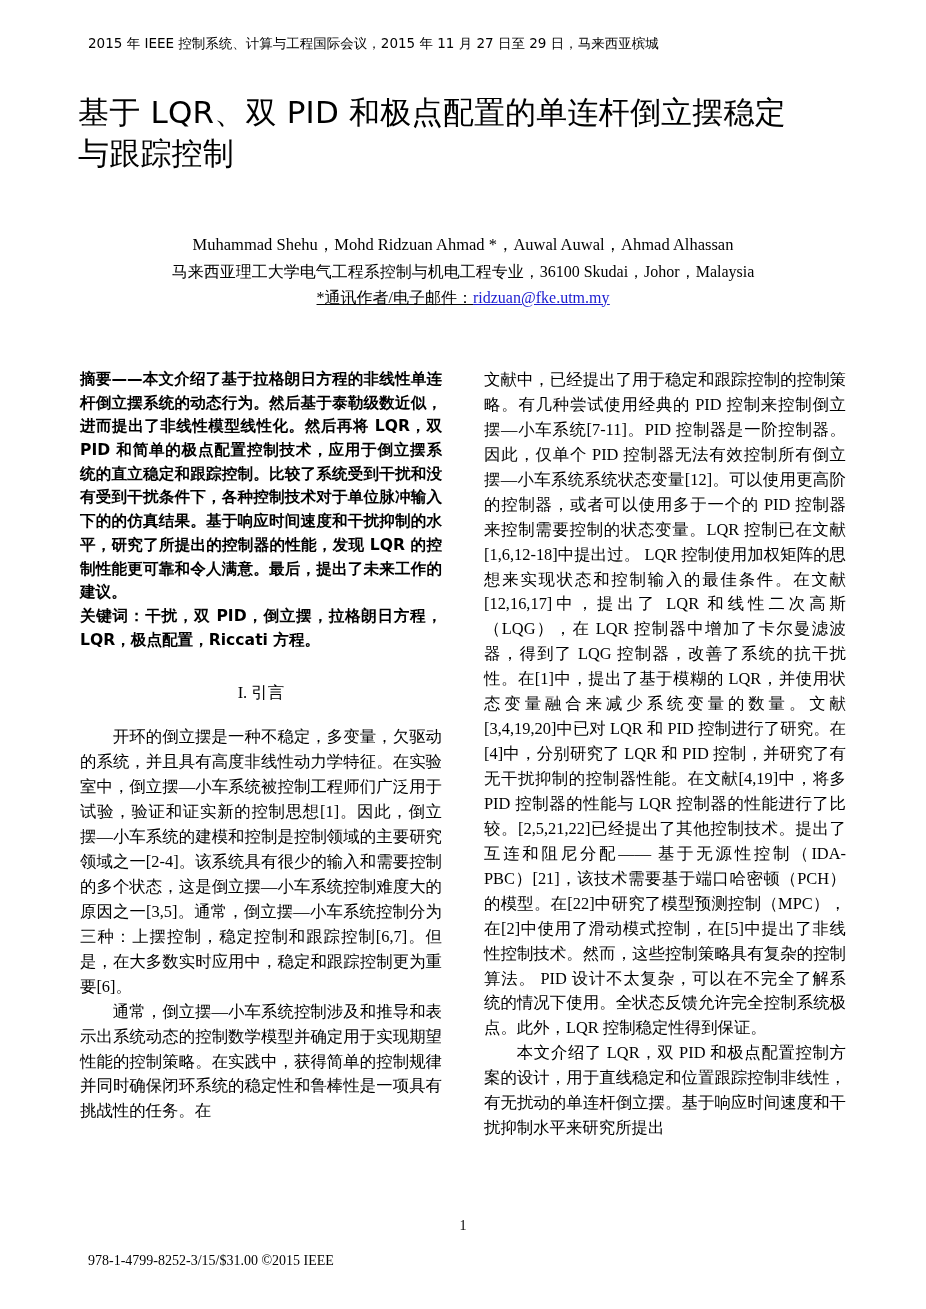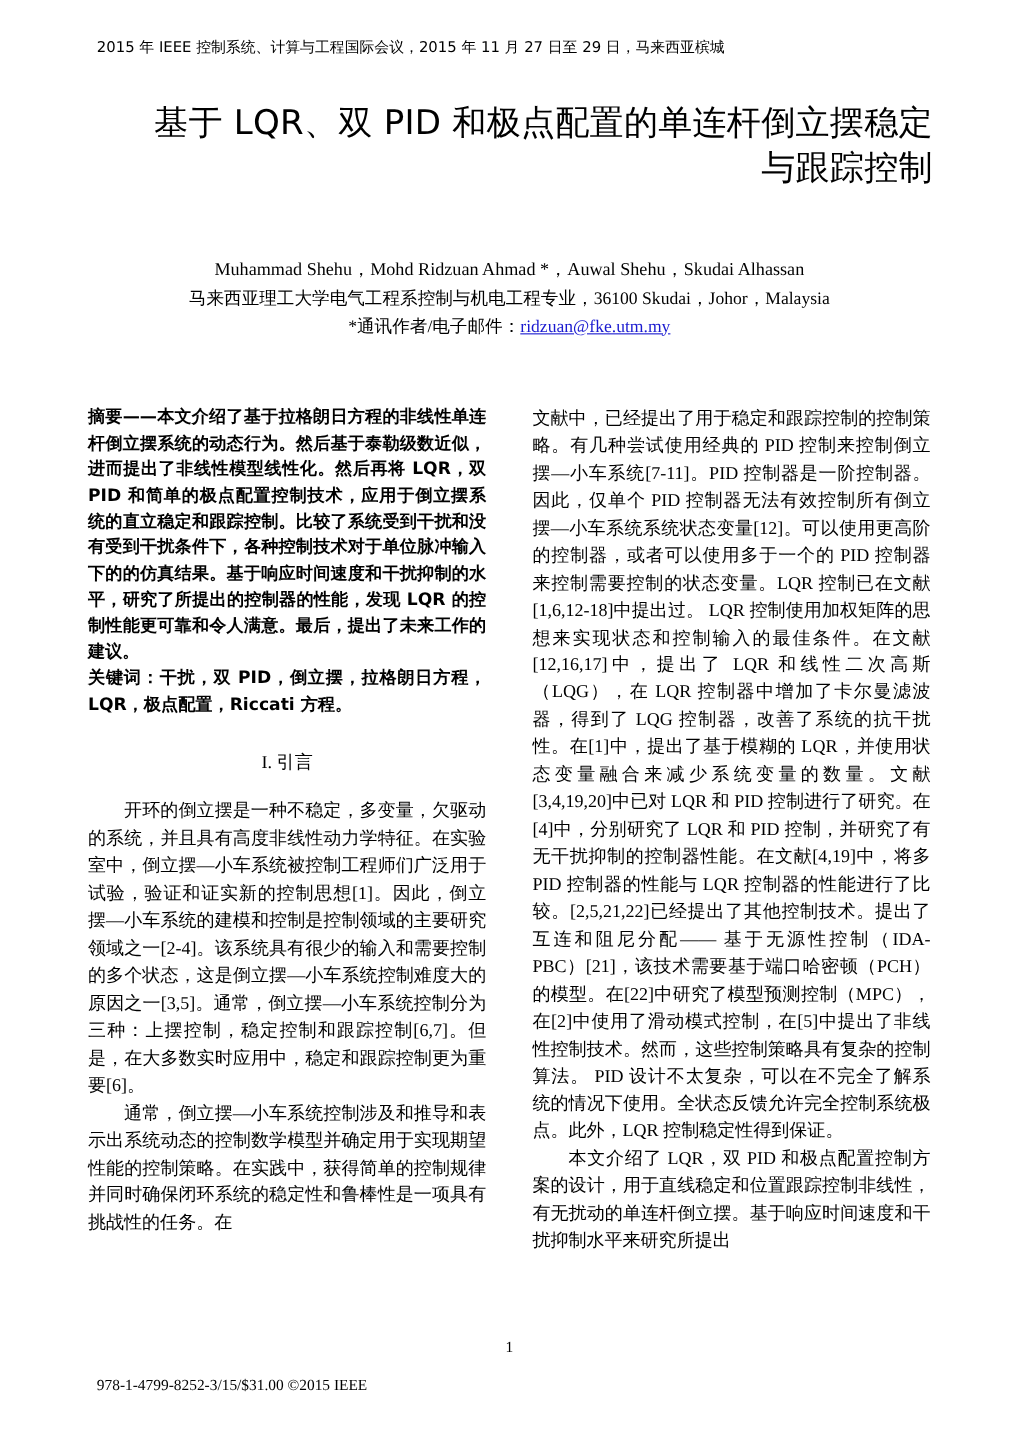--- a/index.html
+++ b/index.html
@@ -31,21 +31,21 @@
     font-size: 13.5px;
     line-height: 1.4;
     text-align: left;
     font-family: "DejaVu Sans", "Liberation Sans", sans-serif;
   }
   .title {
     position: absolute;
     left: 78px;
     top: 92px;
     width: 770px;
-    text-align: right;
+    text-align: left;
     font-size: 31px;
     line-height: 1.32;
     font-weight: 500;
     font-family: "DejaVu Sans", "Liberation Sans", sans-serif;
     letter-spacing: 0.2px;
   }
   .authors {
     position: absolute;
     left: 78px;
     top: 232px;
@@ -53,20 +53,21 @@
     text-align: center;
     font-size: 16.5px;
     line-height: 1.62;
     font-family: "Liberation Serif", "DejaVu Serif", serif;
   }
   .authors .line2 {
     font-size: 16px;
   }
   .authors .line3 {
     font-size: 16px;
+    text-decoration: underline;
   }
   .email-link {
     color: #1a1ad0;
     text-decoration: underline;
   }
   .columns {
     position: absolute;
     left: 80px;
     top: 368px;
     width: 766px;
@@ -126,21 +127,21 @@
 <div class="page">
 
   <div class="header-line">2015 年 IEEE 控制系统、计算与工程国际会议，2015 年 11 月 27 日至 29 日，马来西亚槟城</div>
 
   <div class="title">
     <div>基于 LQR、双 PID 和极点配置的单连杆倒立摆稳定</div>
     <div>与跟踪控制</div>
   </div>
 
   <div class="authors">
-    <div>Muhammad Shehu，Mohd Ridzuan Ahmad *，Auwal Shehu，Skudai Alhassan</div>
+    <div>Muhammad Shehu，Mohd Ridzuan Ahmad *，Auwal Auwal，Ahmad Alhassan</div>
     <div class="line2">马来西亚理工大学电气工程系控制与机电工程专业，36100 Skudai，Johor，Malaysia</div>
     <div class="line3"><span>*通讯作者/电子邮件：</span><span class="email-link">ridzuan@fke.utm.my</span></div>
   </div>
 
   <div class="columns">
 
     <div class="col left">
       <div class="abstract">摘要——本文介绍了基于拉格朗日方程的非线性单连杆倒立摆系统的动态行为。然后基于泰勒级数近似，进而提出了非线性模型线性化。然后再将 LQR，双 PID 和简单的极点配置控制技术，应用于倒立摆系统的直立稳定和跟踪控制。比较了系统受到干扰和没有受到干扰条件下，各种控制技术对于单位脉冲输入下的的仿真结果。基于响应时间速度和干扰抑制的水平，研究了所提出的控制器的性能，发现 LQR 的控制性能更可靠和令人满意。最后，提出了未来工作的建议。</div>
       <div class="keywords">关键词：干扰，双 PID，倒立摆，拉格朗日方程，LQR，极点配置，Riccati 方程。</div>
       <p class="section-heading">I.  引言</p>

